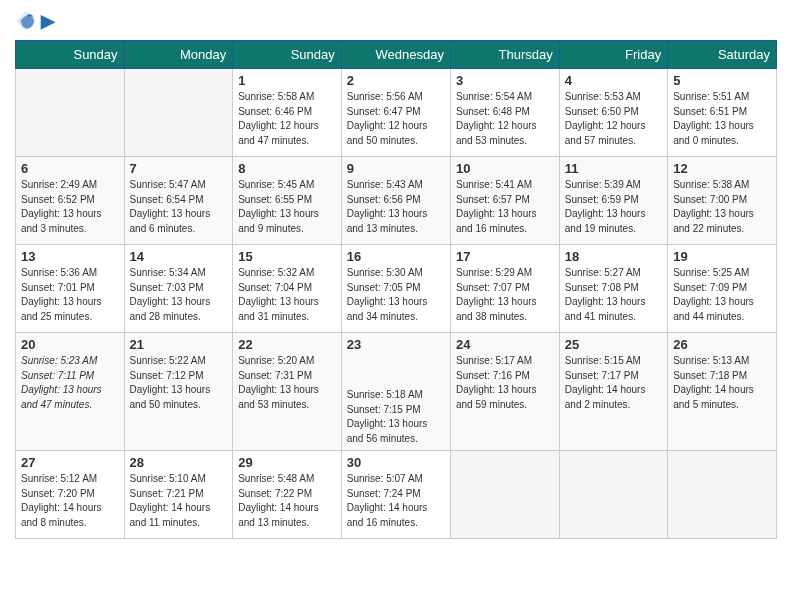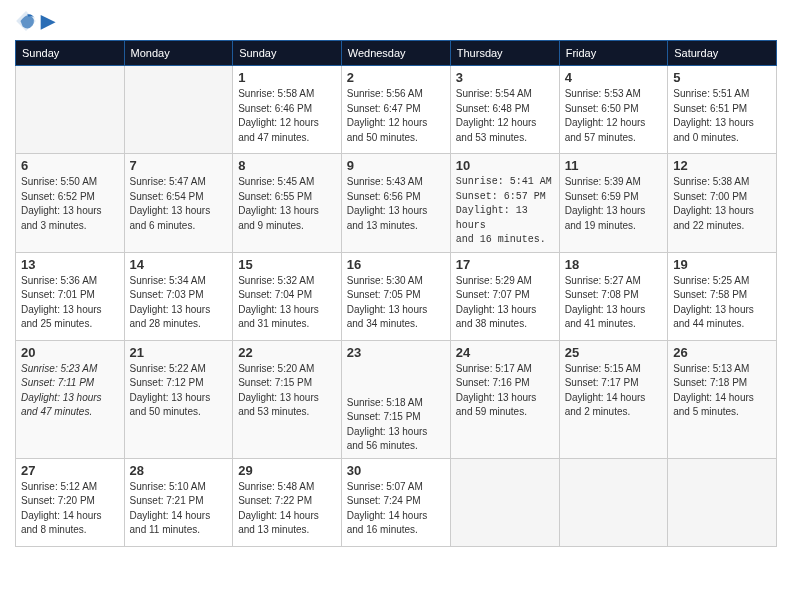--- a/index.html
+++ b/index.html
@@ -52,25 +52,25 @@
     .title-location {
       font-size: 15px;
       color: #555;
     }
     .calendar {
       width: 100%;
       border-collapse: collapse;
       border: 1px solid #ccc;
     }
     .calendar th {
-      background-color: #0f172a;
+      background-color: #0f766e;
       color: #fff;
-      text-align: left;
+      text-align: right;
       padding: 6px 6px;
-      font-size: 11px;
+      font-size: 13px;
       font-weight: normal;
       border: 1px solid #1e5a9a;
     }
     .calendar td {
       width: 110px;
       vertical-align: top;
       border: 1px solid #ccc;
       padding: 4px 5px;
       font-size: 10.5px;
       color: #333;
@@ -170,21 +170,21 @@
             <span class="day-number">5</span>
             <div class="day-info" style="white-space: pre-line;">Sunrise: 5:51 AM
 Sunset: 6:51 PM
 Daylight: 13 hours
 and 0 minutes.</div>
           </td>
         </tr>
         <tr>
           <td>
             <span class="day-number">6</span>
-            <div class="day-info" style="white-space: pre-line;">Sunrise: 5:50 AM
+            <div class="day-info" style="white-space: pre-line;">Sunrise: 2:49 AM
 Sunset: 6:52 PM
 Daylight: 13 hours
 and 3 minutes.</div>
           </td>
           <td>
             <span class="day-number">7</span>
             <div class="day-info" style="white-space: pre-line;">Sunrise: 5:47 AM
 Sunset: 6:54 PM
 Daylight: 13 hours
 and 6 minutes.</div>
@@ -198,21 +198,21 @@
           </td>
           <td>
             <span class="day-number">9</span>
             <div class="day-info" style="white-space: pre-line;">Sunrise: 5:43 AM
 Sunset: 6:56 PM
 Daylight: 13 hours
 and 13 minutes.</div>
           </td>
           <td>
             <span class="day-number">10</span>
-            <div class="day-info" style="white-space: pre-line; font-family: Liberation Mono, monospace;">Sunrise: 5:41 AM
+            <div class="day-info" style="white-space: pre-line;">Sunrise: 5:41 AM
 Sunset: 6:57 PM
 Daylight: 13 hours
 and 16 minutes.</div>
           </td>
           <td>
             <span class="day-number">11</span>
             <div class="day-info" style="white-space: pre-line;">Sunrise: 5:39 AM
 Sunset: 6:59 PM
 Daylight: 13 hours
 and 19 minutes.</div>
@@ -264,21 +264,21 @@
           <td>
             <span class="day-number">18</span>
             <div class="day-info" style="white-space: pre-line;">Sunrise: 5:27 AM
 Sunset: 7:08 PM
 Daylight: 13 hours
 and 41 minutes.</div>
           </td>
           <td>
             <span class="day-number">19</span>
             <div class="day-info" style="white-space: pre-line;">Sunrise: 5:25 AM
-Sunset: 7:58 PM
+Sunset: 7:09 PM
 Daylight: 13 hours
 and 44 minutes.</div>
           </td>
         </tr>
         <tr>
           <td>
             <span class="day-number">20</span>
             <div class="day-info" style="white-space: pre-line; font-style: italic;">Sunrise: 5:23 AM
 Sunset: 7:11 PM
 Daylight: 13 hours
@@ -287,21 +287,21 @@
           <td>
             <span class="day-number">21</span>
             <div class="day-info" style="white-space: pre-line;">Sunrise: 5:22 AM
 Sunset: 7:12 PM
 Daylight: 13 hours
 and 50 minutes.</div>
           </td>
           <td>
             <span class="day-number">22</span>
             <div class="day-info" style="white-space: pre-line;">Sunrise: 5:20 AM
-Sunset: 7:15 PM
+Sunset: 7:31 PM
 Daylight: 13 hours
 and 53 minutes.</div>
           </td>
           <td>
             <span class="day-number">23</span>
             <div class="day-info" style="white-space: pre-line; margin-top: 36px;">Sunrise: 5:18 AM
 Sunset: 7:15 PM
 Daylight: 13 hours
 and 56 minutes.</div>
           </td>

